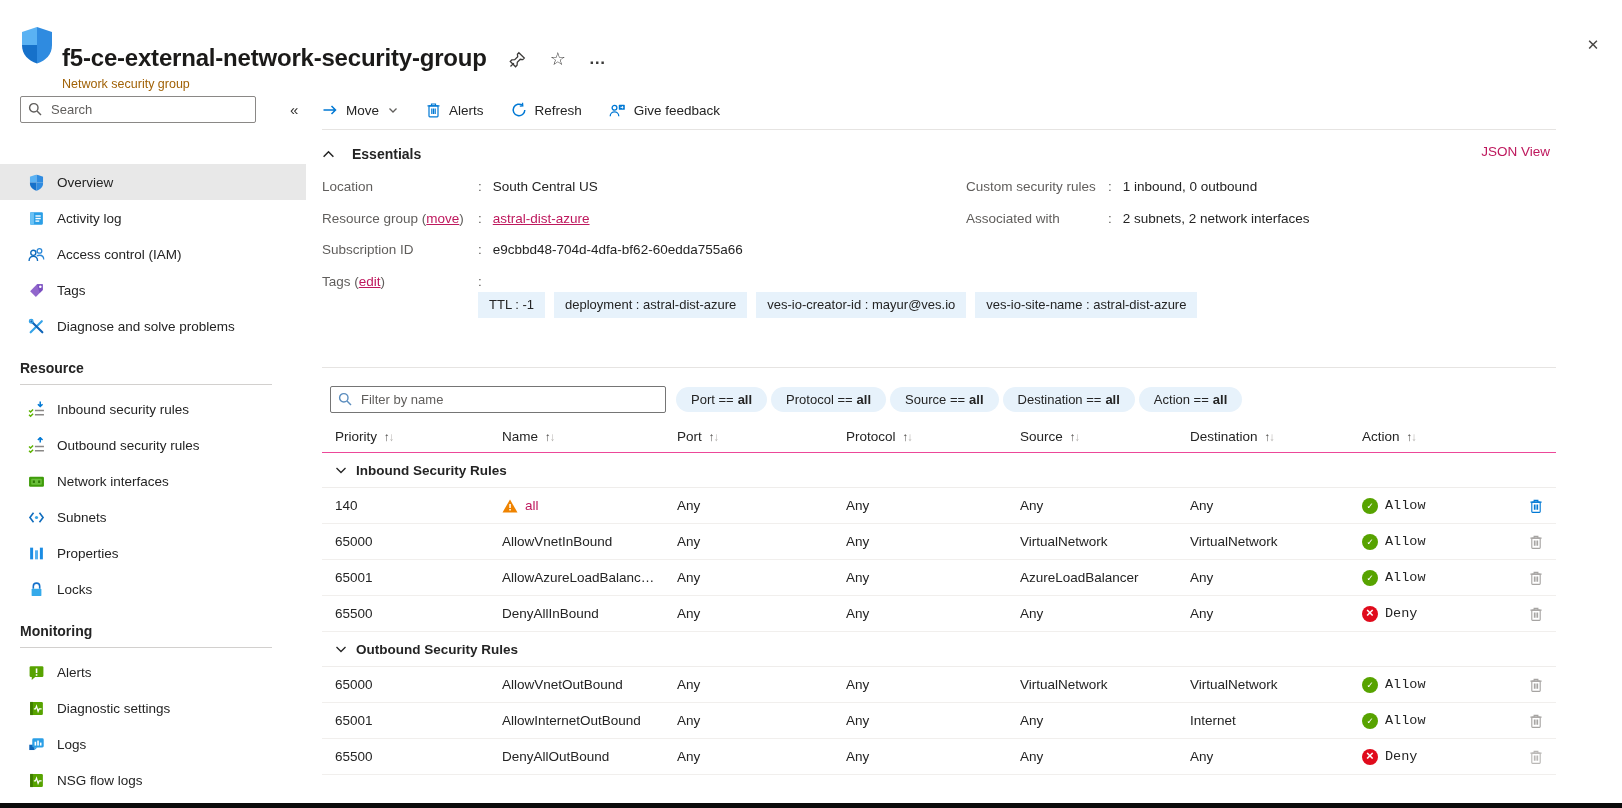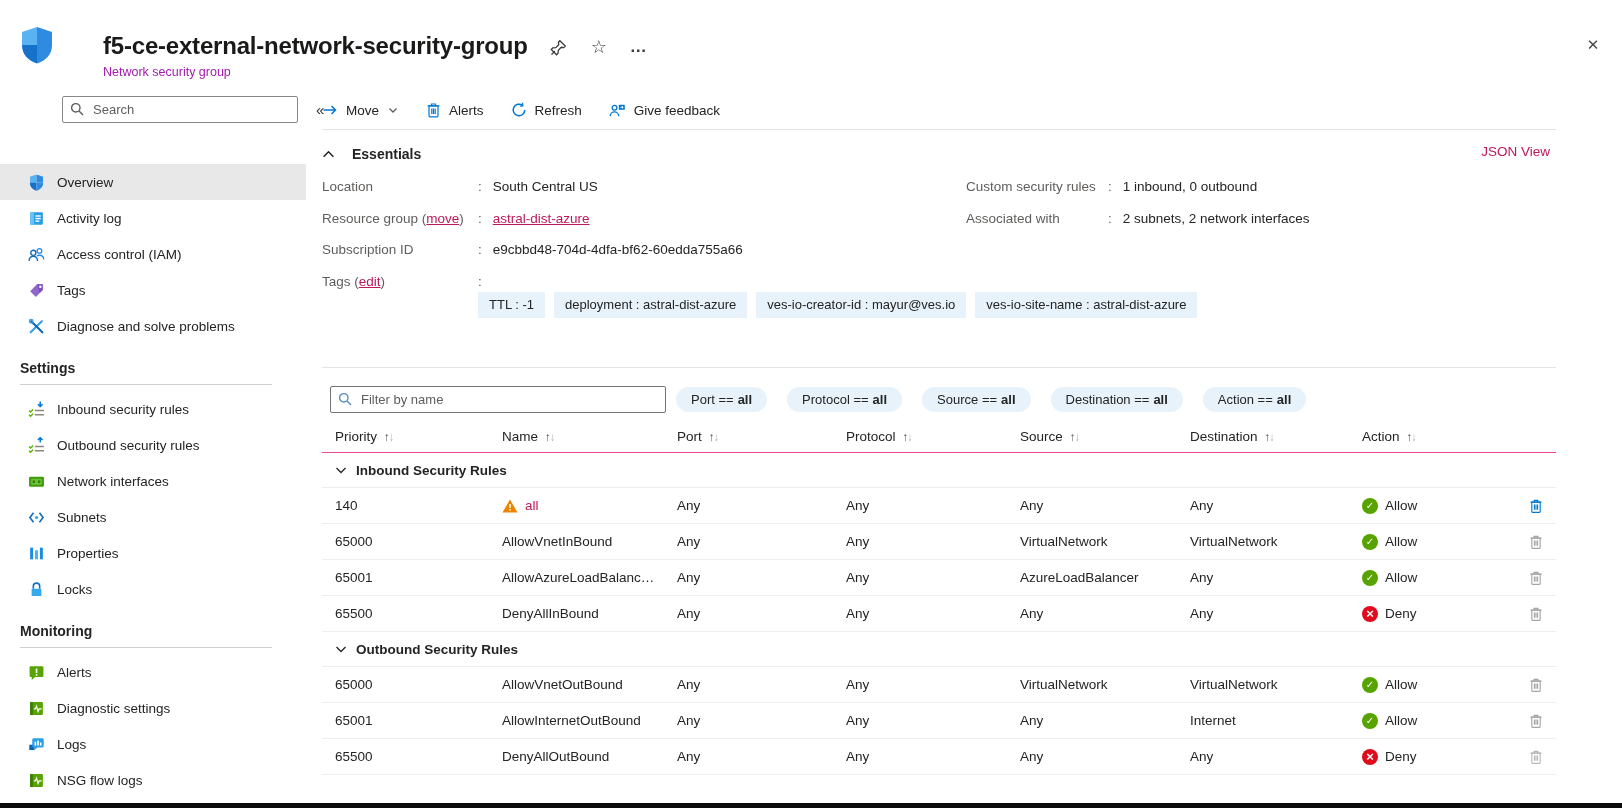--- a/index.html
+++ b/index.html
@@ -6,37 +6,37 @@
   html,body { width:1622px; height:808px; background:#fff; overflow:hidden;
     font-family:"Liberation Sans","DejaVu Sans",sans-serif; color:#242424; }
   a { text-decoration:none; }
   .link { color:#be185d; cursor:pointer; }
   .link.u { text-decoration:underline; }
   svg { display:block; }
 
   
   .page-header { position:absolute; top:0; left:0; width:100%; height:96px; }
   .hdr-shield { position:absolute; left:20px; top:26px; }
-  .hdr-titles { position:absolute; left:62px; top:32px;margin-left:41px; }
+  .hdr-titles { position:absolute; left:62px; top:44px; }
   .hdr-title-row { display:flex; align-items:center; gap:22px; }
   .page-title { font-size:24px; font-weight:700; letter-spacing:-0.2px; color:#1b1a19; }
   .hdr-ico { width:18px; height:18px; display:flex; align-items:center; justify-content:center;
     color:#3b3a39; cursor:pointer; margin-top:2px; }
   .hdr-ico:first-of-type { margin-left:12px; }
   .star-icon::before { content:"☆"; font-size:18px; }
   .more-icon::before { content:"…"; font-size:17px; font-weight:700; letter-spacing:1px; }
-  .page-subtitle { font-size:12.5px; color:#a21caf; margin-top:5px; }
+  .page-subtitle { font-size:12.5px; color:#a16207; margin-top:5px; }
   .close-btn { position:absolute; right:20px; top:36px; font-size:15px; color:#484644;
     cursor:pointer; width:18px; height:18px; text-align:center; }
   .close-btn::before { content:"✕"; }
 
   
   .sidebar { position:absolute; left:0; top:94px; width:306px; bottom:6px; }
   .sb-search-row { display:flex; align-items:center; padding:2px 0 8px 20px; }
-  .sb-search { position:relative; width:252px;margin-left:42px; }
+  .sb-search { position:relative; width:252px; }
   .sb-search input { width:236px; height:27px; border:1px solid #8a8886; border-radius:2px;
     padding:0 8px 0 30px; font-size:13px; color:#242424; outline:none;
     font-family:inherit; }
   .sb-search input::placeholder { color:#605e5c; }
   .sb-search .mag { position:absolute; left:8px; top:6px; }
   .sb-collapse { margin-left:18px; font-size:15px; color:#323130; cursor:pointer; }
   .nav-item { display:flex; align-items:center; height:36px; padding-left:28px; gap:12px;
     font-size:13.5px; color:#242424; cursor:pointer; }
   .nav-item.selected { background:#e8e8e8;margin-top:33px; }
   .nav-item .nico { width:17px; height:17px; flex:0 0 17px; }
@@ -63,39 +63,39 @@
   .tags-row { margin-top:3px; }
   .tag-pills { display:flex; gap:9px; }
   .tag-pill { background:#e7f2fb; padding:3px 11px; font-size:13px; color:#242424; white-space:nowrap; }
 
   .filter-bar { display:flex; align-items:center; margin-top:17px; height:28px; }
   .filter-search { position:relative; margin-left:8px; }
   .filter-search input { width:336px; height:27px; border:1px solid #757575; border-radius:2px;
     padding:0 8px 0 30px; font-size:13px; outline:none; font-family:inherit; }
   .filter-search input::placeholder { color:#605e5c; }
   .filter-search .mag { position:absolute; left:8px; top:6px; }
-  .pills { display:flex; gap:20px; margin-left:10px; }
+  .pills { display:flex; gap:4px; margin-left:10px; }
   .pill { background:#e7f2fb; border-radius:14px; padding:5px 15px; font-size:13px;
     color:#242424; cursor:pointer; white-space:nowrap; }
   .pill b { margin-left:4px; }
 
   .table { margin-top:8px; }
   .trow { display:grid; grid-template-columns:167px 175px 169px 174px 170px 172px 1fr 40px;
     align-items:center; padding-left:13px; font-size:13.5px; }
   .thead { height:32px; border-bottom:1px solid #ec4899; color:#242424; }
   .th { display:flex; align-items:center; gap:7px; cursor:pointer; }
   .sort { font-size:11.5px; letter-spacing:-1px; }
   .s-up::before { content:"↑"; color:#484644; }
   .s-dn::before { content:"↓"; color:#b3b0ad; }
   .group-row { display:flex; align-items:center; gap:9px; height:35px; padding-left:13px;
     font-size:13.5px; font-weight:700; border-bottom:1px solid #efedeb; cursor:pointer; }
   .trow.data { height:36px; border-bottom:1px solid #f1efed; cursor:pointer; }
   .td { white-space:nowrap; overflow:hidden; }
   .td.name { display:flex; align-items:center; gap:7px; }
-  .td.action { display:flex; align-items:center; gap:7px; }
+  .td.action { display:flex; align-items:center; gap:7px;font-family:Liberation Mono, monospace; }
   .badge { width:16px; height:16px; border-radius:50%; color:#fff; display:flex;
     align-items:center; justify-content:center; flex:0 0 16px; }
   .badge.allow { background:#57a300; }
   .badge.allow::before { content:"✓"; font-size:10px; font-weight:700; }
   .badge.deny { background:#e00b1c; }
   .badge.deny::before { content:"×"; font-size:13px; font-weight:700; line-height:1; }
   .trash { cursor:pointer; justify-self:center; }
 
   .bottom-bar { position:absolute; left:0; bottom:0; width:100%; height:5px; background:#0b0b0b; }
 </style>
@@ -199,21 +199,21 @@
     <span class="nico">
       <svg width="17" height="17" viewBox="0 0 16 16" fill="none" stroke-linecap="round">
         <path d="M2.5 13.5 L13 3" stroke="#35a3e8" stroke-width="2"></path>
         <path d="M3 3 L13.5 13.5" stroke="#1065b8" stroke-width="2"></path>
         <circle cx="3" cy="3" r="1.7" stroke="#35a3e8" stroke-width="1.2"></circle>
       </svg>
     </span>
     <span>Diagnose and solve problems</span>
   </div>
 
-  <div class="sb-section-title">Settings</div>
+  <div class="sb-section-title">Resource</div>
   <div class="sb-divider"></div>
 
   <div class="nav-item">
     <span class="nico">
       <svg width="17" height="17" viewBox="0 0 16 16" fill="none">
         <path d="M11.5 0.5 V5 M9.3 3 L11.5 5.2 L13.7 3" stroke="#0078d4" stroke-width="1.4"></path>
         <path d="M6.5 9 H15 M6.5 13 H15" stroke="#8a8886" stroke-width="1.3"></path>
         <path d="M1 9 l1.4 1.4 L4.8 8 M1 13 l1.4 1.4 L4.8 12" stroke="#5db300" stroke-width="1.4"></path>
       </svg>
     </span>

